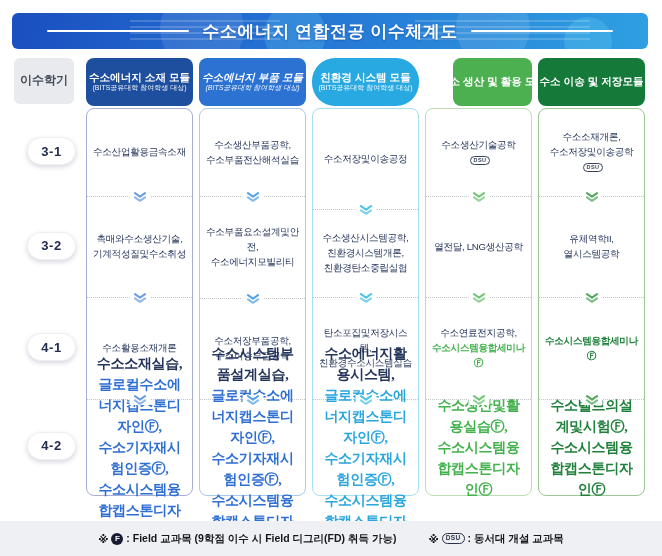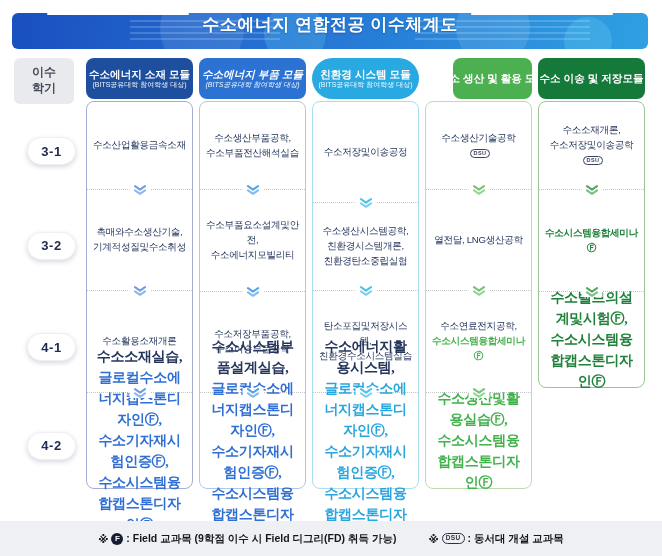--- a/index.html
+++ b/index.html
@@ -2,45 +2,45 @@
 <html><head>
 <meta charset="utf-8">
 <style>
   html,body{margin:0;padding:0;}
   body{font-family:"Liberation Sans","DejaVu Sans",sans-serif;background:#fff;}
   #page{position:relative;width:662px;height:556px;background:#ffffff;overflow:hidden;}
 
   
   .banner{position:absolute;left:12px;top:13px;width:636px;height:36px;border-radius:6px;
     background:linear-gradient(100deg,#1a4fc0 0%,#2470d2 40%,#2fa0e2 100%);
-    display:flex;justify-content:center;overflow:hidden;padding:0 22px;box-sizing:border-box;}
+    display:flex;align-items:center;justify-content:center;overflow:hidden;padding:0 22px;box-sizing:border-box;}
   .banner .deco{position:absolute;border-radius:50%;}
   .banner .c1{left:148px;top:-26px;width:84px;height:84px;background:rgba(255,255,255,.10);}
   .banner .c2{left:252px;top:-10px;width:62px;height:62px;background:rgba(115,220,245,.22);}
   .banner .c3{right:118px;top:-22px;width:74px;height:74px;background:rgba(255,255,255,.10);}
   .banner .c4{right:36px;top:4px;width:48px;height:48px;background:rgba(110,215,245,.25);}
   .stripes{position:absolute;top:7px;height:22px;opacity:.5;
     background:repeating-linear-gradient(to bottom,rgba(255,255,255,.35) 0 2px,rgba(255,255,255,0) 2px 6px);}
   .stripes.left{left:118px;width:150px;}
   .stripes.right{right:58px;width:175px;}
   .banner-line{flex:1;height:2px;background:#fff;margin:0 13px;z-index:2;border-radius:1px;}
   .banner-title{z-index:2;color:#fff;font-weight:bold;font-size:17px;letter-spacing:.5px;white-space:nowrap;
     text-shadow:0 1px 2px rgba(10,40,110,.35);}
 
   
   .axis-box{position:absolute;left:14px;top:58px;width:60px;height:46px;background:#e8eaed;border-radius:6px;
-    display:flex;flex-direction:column;align-items:center;justify-content:center;color:#454c5a;
+    display:flex;flex-direction:row;align-items:center;justify-content:center;color:#454c5a;
     font-size:12px;font-weight:600;line-height:1.3;}
   .sem-pill{position:absolute;left:27px;width:47px;height:26px;background:#fff;border:1px solid #f0f0f3;
     border-radius:14px;box-shadow:0 2px 5px rgba(30,40,90,.18);display:flex;align-items:center;justify-content:center;
     font-weight:bold;font-size:13px;color:#222c50;letter-spacing:.5px;}
 
   
   .module-column{position:absolute;top:58px;width:107px;}
-  .module-header{height:41px;border-radius:8px;display:flex;flex-direction:column;align-items:center;
+  .module-header{height:48px;border-radius:8px;display:flex;flex-direction:column;align-items:center;
     justify-content:center;color:#fff;text-align:center;line-height:1.25;}
   .module-title{font-size:10.6px;font-weight:bold;white-space:nowrap;}
   .module-subtitle{font-size:7px;font-weight:500;opacity:.95;white-space:nowrap;}
   .module-body{margin-top:2px;background:#fff;border:1.4px solid #ccc;border-radius:8px;box-sizing:border-box;}
   .course-cell{position:relative;display:flex;align-items:center;justify-content:center;padding:0 5px;box-sizing:border-box;}
   .course-cell.has-sep{border-bottom:1px dotted #c2c4c8;}
   .cell-lines{text-align:center;width:100%;}
   .course-line{font-size:9.6px;font-weight:500;color:#24355c;line-height:1.55;letter-spacing:-.3px;}
   .course-line.field{font-weight:bold;}
   .course-line.small{font-size:14px;font-weight:bold;line-height:1.5;font-family:Liberation Serif, serif;}
@@ -274,20 +274,30 @@
           <div class="course-cell has-sep" style="height: 88px;">
             <div class="cell-lines">
               <div class="course-line"><span>수소소재개론,</span></div>
               <div class="course-line"><span>수소저장및이송공학</span><span class="dsu-badge">DSU</span></div>
             </div>
             <span class="chevron"><svg width="15" height="10" viewBox="0 0 15 10">
                 <path d="M2.5 1.2 L7.5 4.6 L12.5 1.2" fill="none" stroke="#53a95f" stroke-width="2.1" stroke-linecap="round" stroke-linejoin="round"></path>
                 <path d="M2.5 5.4 L7.5 8.8 L12.5 5.4" fill="none" stroke="#53a95f" stroke-width="2.1" stroke-linecap="round" stroke-linejoin="round" opacity="0.75"></path>
               </svg></span>
           </div>
+          <div class="course-cell has-sep" style="height: 101px;">
+            <div class="cell-lines">
+              <div class="course-line"><span>유체역학II,</span></div>
+              <div class="course-line"><span>열시스템공학</span></div>
+            </div>
+            <span class="chevron"><svg width="15" height="10" viewBox="0 0 15 10">
+                <path d="M2.5 1.2 L7.5 4.6 L12.5 1.2" fill="none" stroke="#53a95f" stroke-width="2.1" stroke-linecap="round" stroke-linejoin="round"></path>
+                <path d="M2.5 5.4 L7.5 8.8 L12.5 5.4" fill="none" stroke="#53a95f" stroke-width="2.1" stroke-linecap="round" stroke-linejoin="round" opacity="0.75"></path>
+              </svg></span>
+          </div>
           <div class="course-cell has-sep" style="height: 102px;">
             <div class="cell-lines">
               <div class="course-line field" style="color: rgb(31, 129, 59);"><span>수소시스템융합세미나Ⓕ</span></div>
             </div>
             <span class="chevron"><svg width="15" height="10" viewBox="0 0 15 10">
                 <path d="M2.5 1.2 L7.5 4.6 L12.5 1.2" fill="none" stroke="#53a95f" stroke-width="2.1" stroke-linecap="round" stroke-linejoin="round"></path>
                 <path d="M2.5 5.4 L7.5 8.8 L12.5 5.4" fill="none" stroke="#53a95f" stroke-width="2.1" stroke-linecap="round" stroke-linejoin="round" opacity="0.75"></path>
               </svg></span>
           </div>
           <div class="course-cell" style="height: 95px;">

